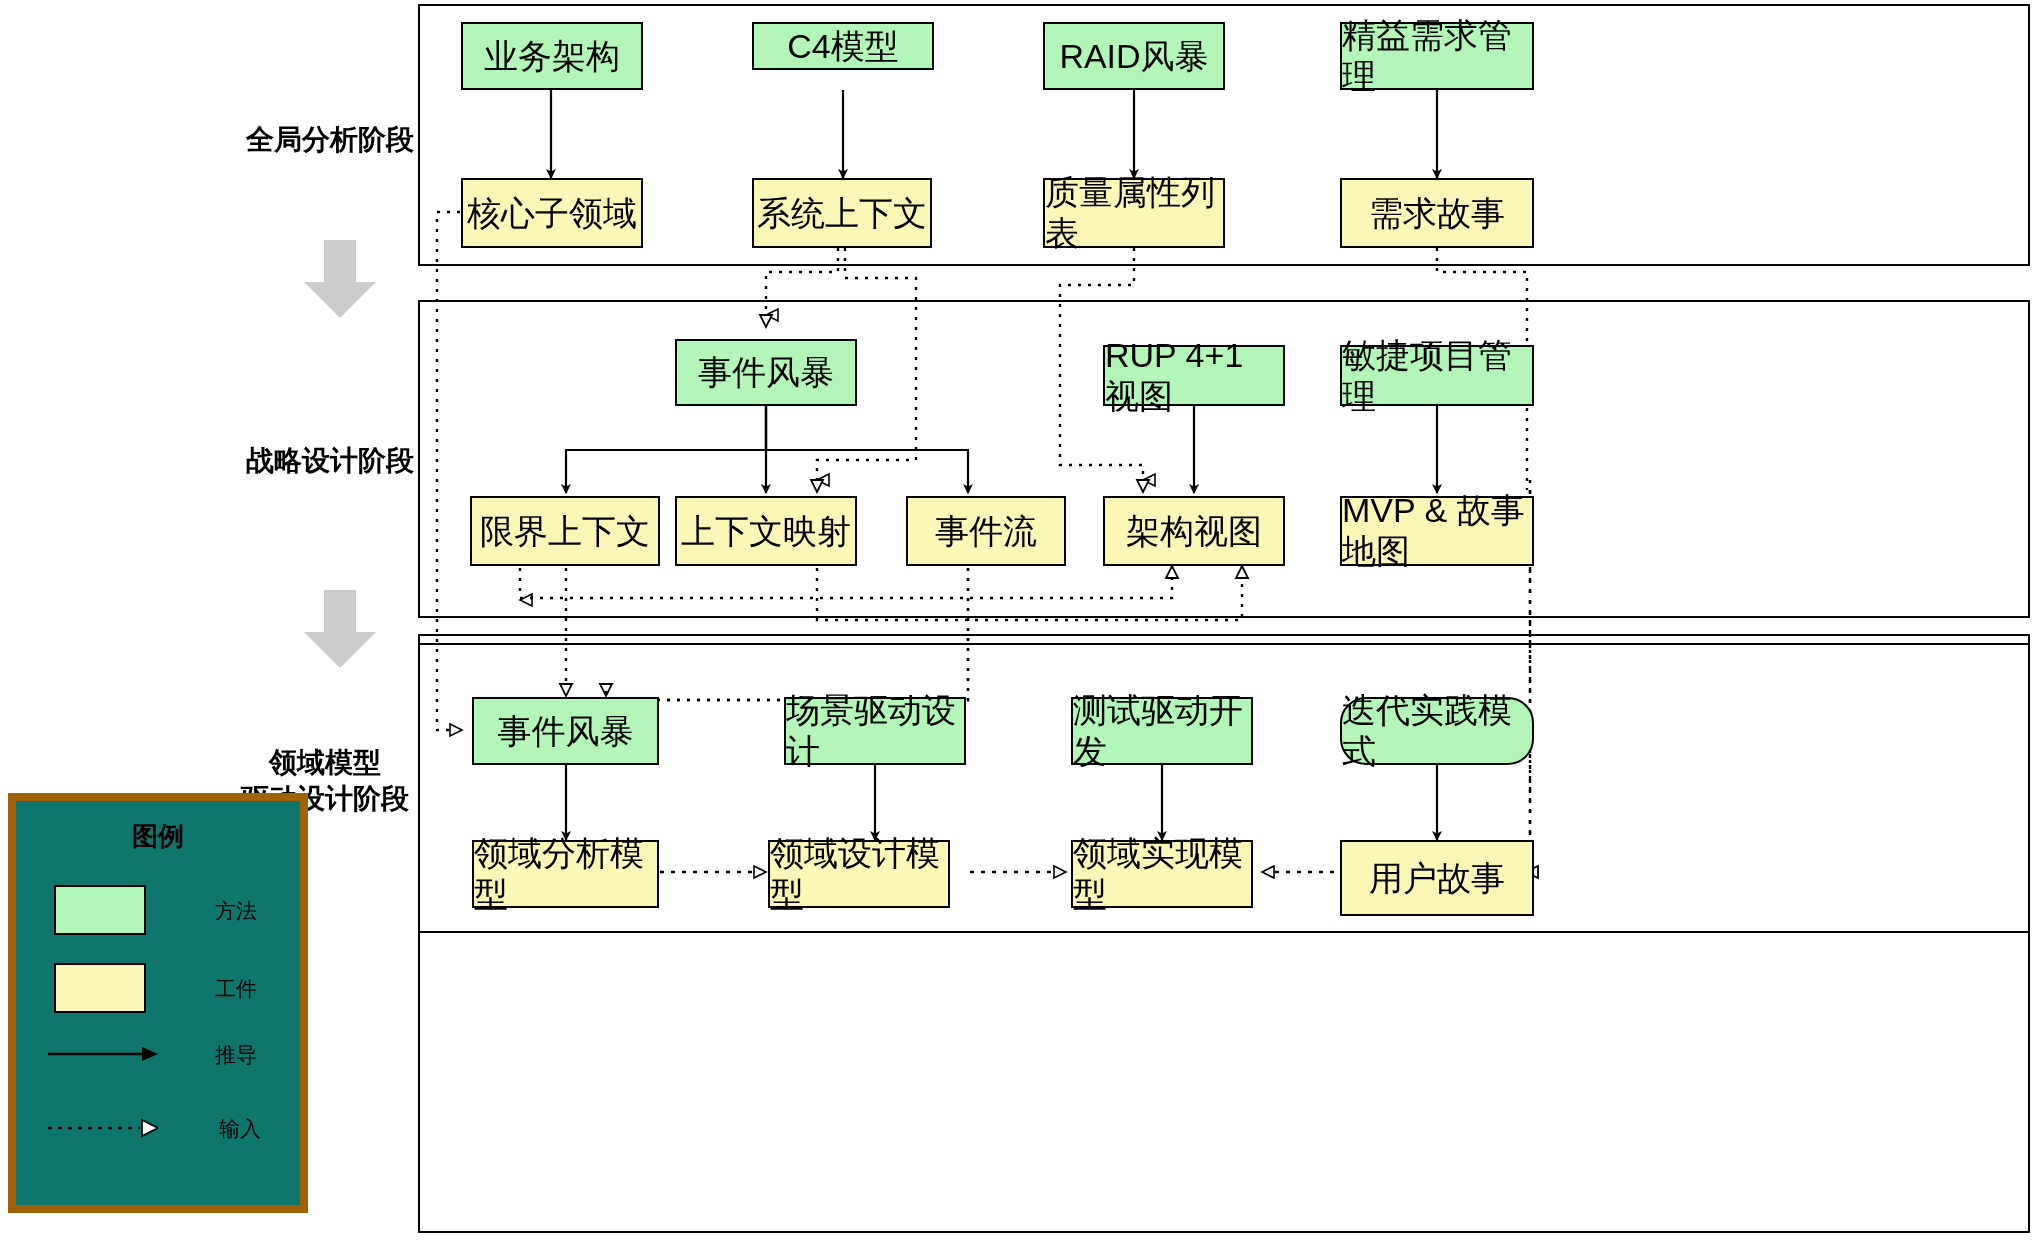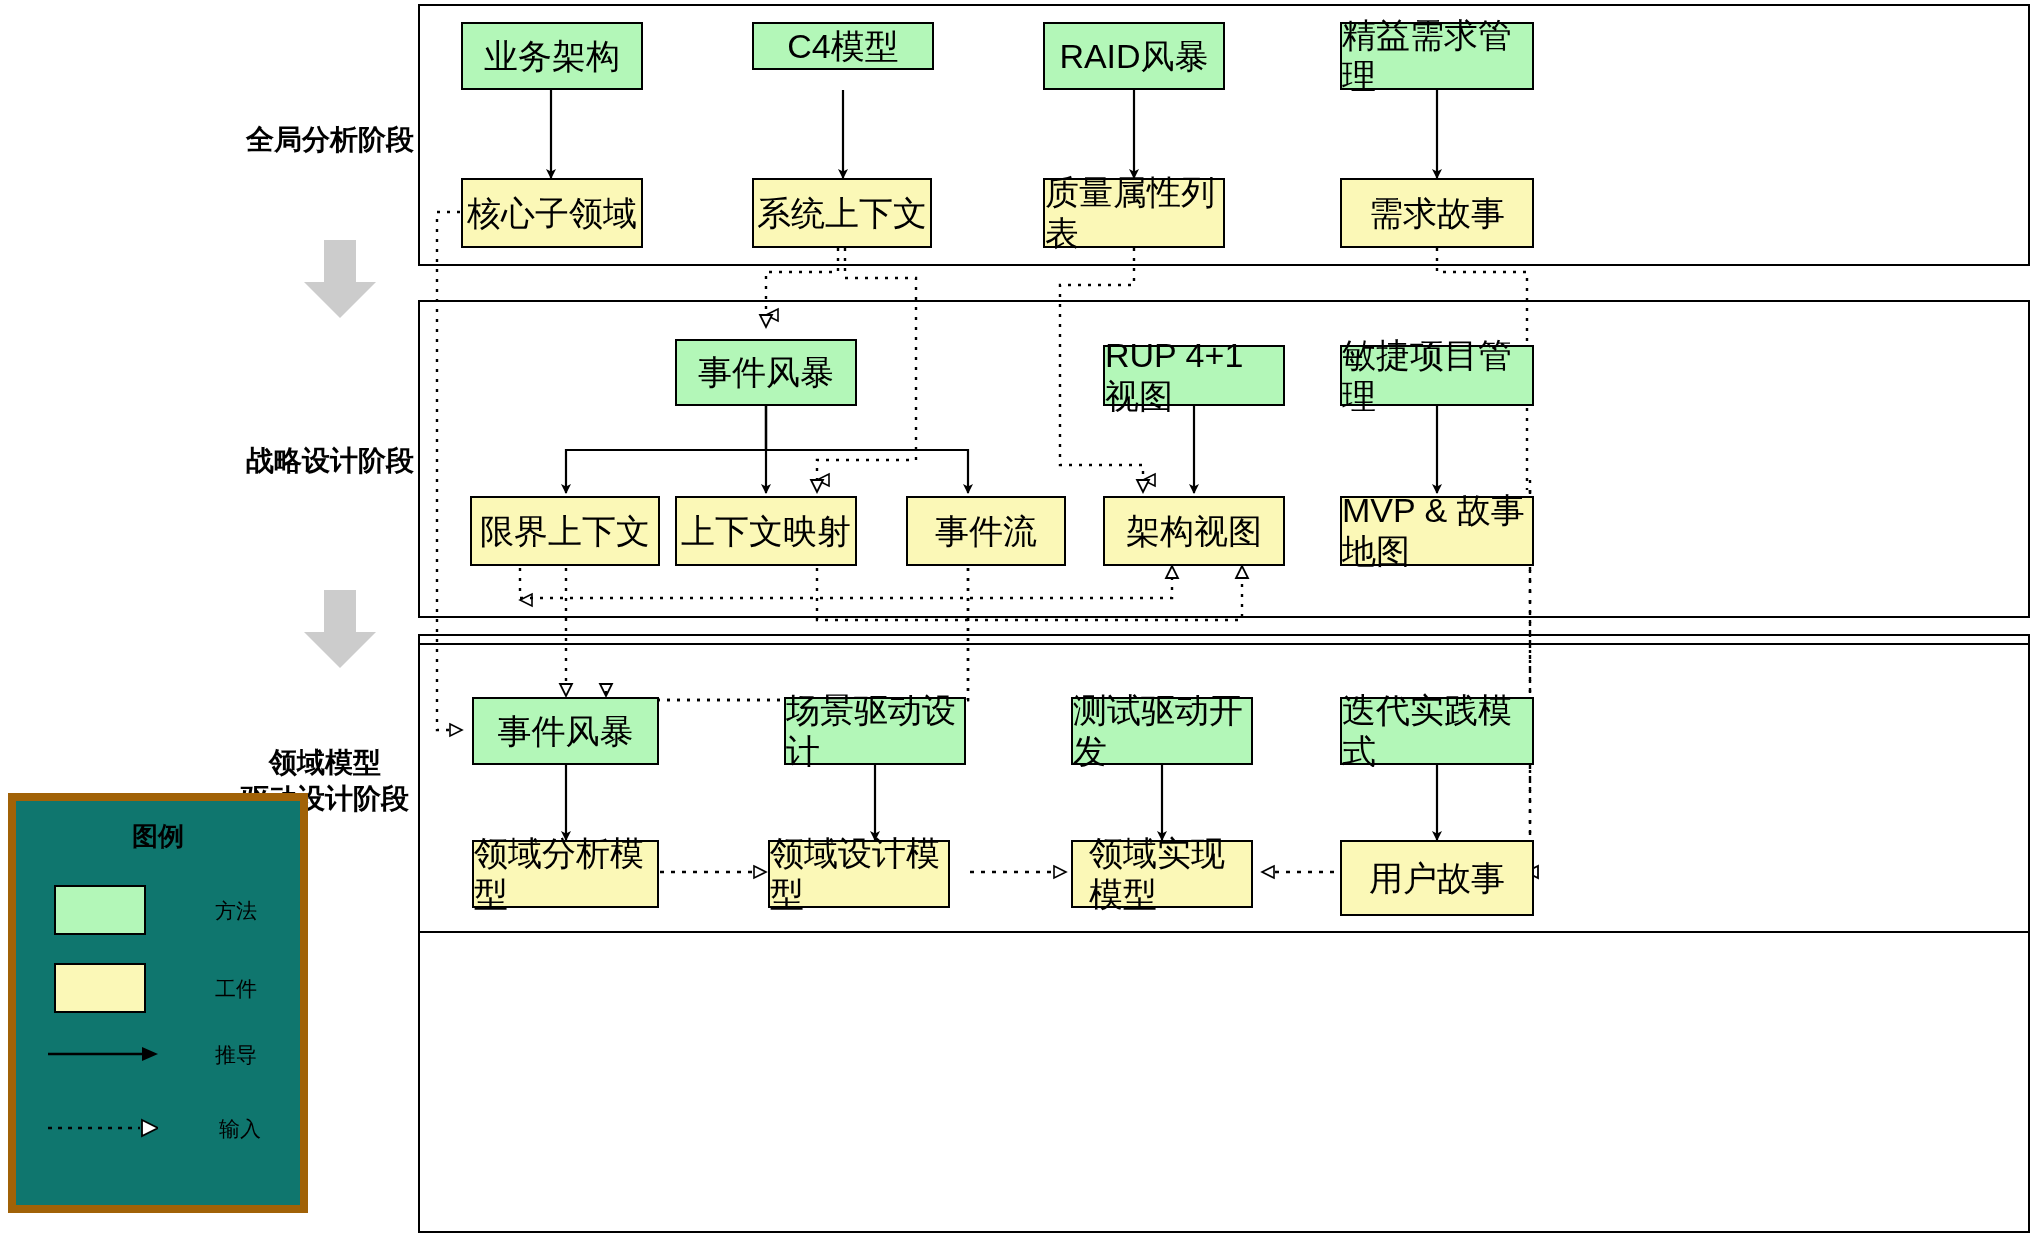--- a/index.html
+++ b/index.html
@@ -161,25 +161,25 @@
 
   <div class="node artifact" style="left:470px;top:496px;width:190px;height:70px;">限界上下文</div>
   <div class="node artifact" style="left:675px;top:496px;width:182px;height:70px;">上下文映射</div>
   <div class="node artifact" style="left:906px;top:496px;width:160px;height:70px;">事件流</div>
   <div class="node artifact" style="left:1103px;top:496px;width:182px;height:70px;">架构视图</div>
   <div class="node artifact" style="left:1340px;top:496px;width:194px;height:70px;">MVP &amp; 故事地图</div>
 
   <div class="node method" style="left:472px;top:697px;width:187px;height:68px;">事件风暴</div>
   <div class="node method" style="left:784px;top:697px;width:182px;height:68px;">场景驱动设计</div>
   <div class="node method" style="left:1071px;top:697px;width:182px;height:68px;">测试驱动开发</div>
-  <div class="node method" style="left:1340px;top:697px;width:194px;height:68px;">迭代实践模式</div>
+  <div class="node method" style="left:1340px;top:697px;width:194px;height:68px;border-radius:26px;">迭代实践模式</div>
 
   <div class="node artifact" style="left:472px;top:840px;width:187px;height:68px;">领域分析模型</div>
   <div class="node artifact" style="left:768px;top:840px;width:182px;height:68px;">领域设计模型</div>
-  <div class="node artifact" style="left:1071px;top:840px;width:182px;height:68px;padding-left:16px;">领域实现模型</div>
+  <div class="node artifact" style="left:1071px;top:840px;width:182px;height:68px;">领域实现模型</div>
   <div class="node artifact" style="left:1340px;top:840px;width:194px;height:76px;">用户故事</div>
 
   <div class="legend" style="left:8px;top:793px;width:300px;height:420px;">
     <div class="legend-title" style="top:18px;left:0;">图例</div>
 
     <div class="legend-swatch" style="left:38px;top:84px;width:92px;height:50px;background:#b3f7b8;"></div>
     <div class="legend-text" style="left:178px;top:96px;">方法</div>
 
     <div class="legend-swatch" style="left:38px;top:162px;width:92px;height:50px;background:#fbf8b7;"></div>
     <div class="legend-text" style="left:178px;top:174px;">工件</div>

